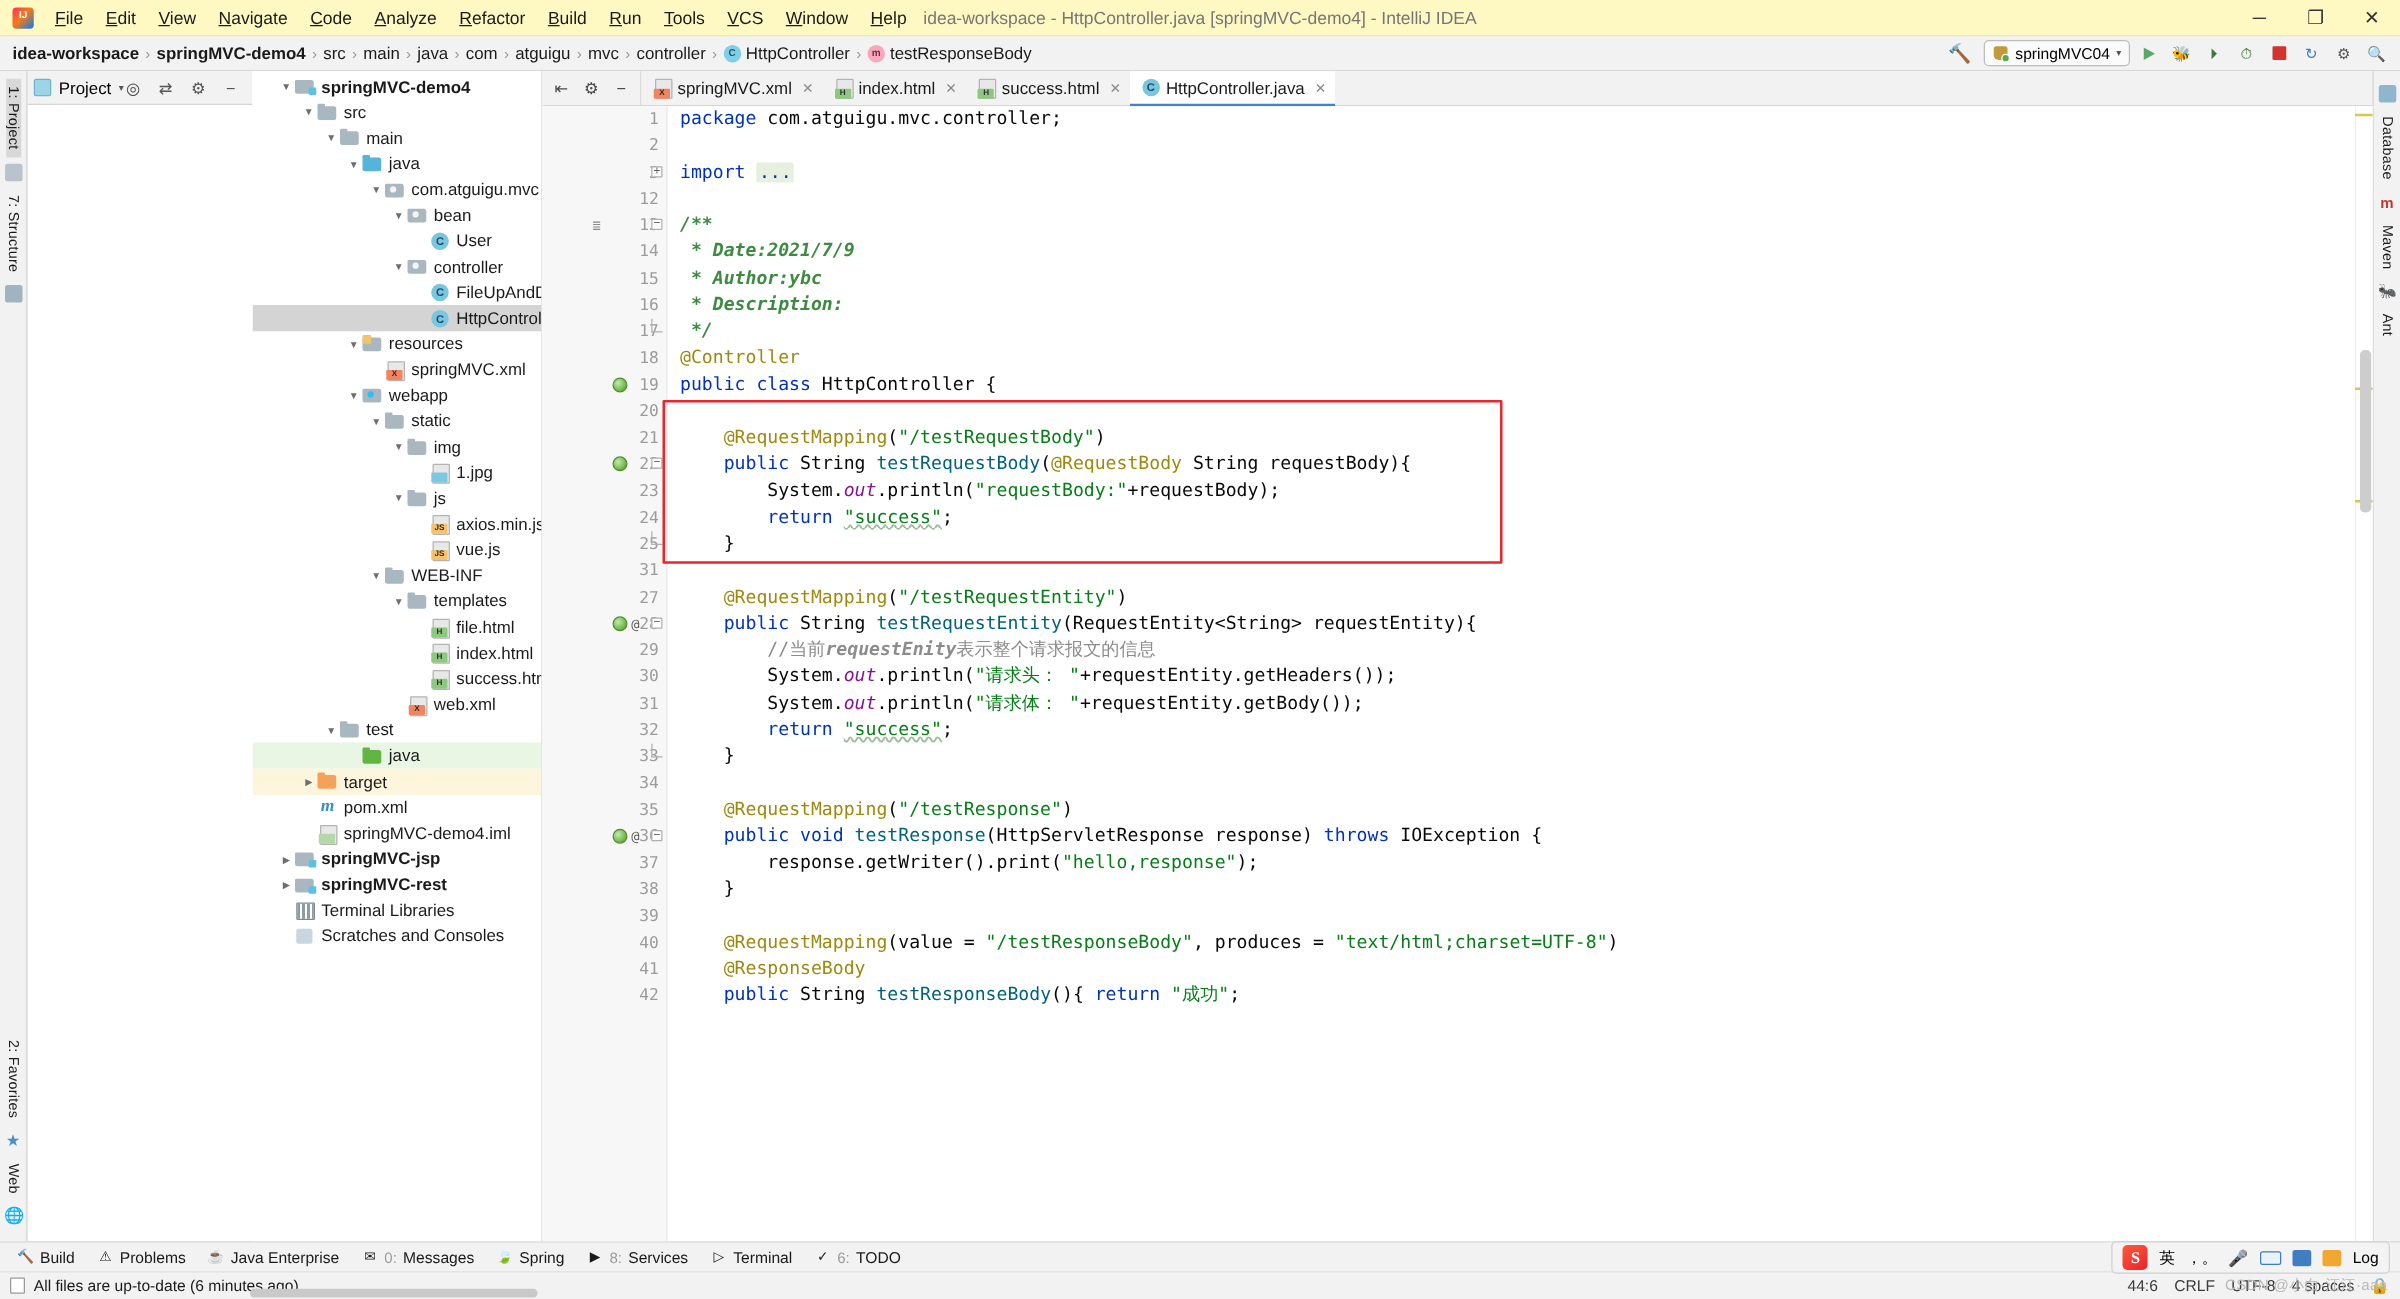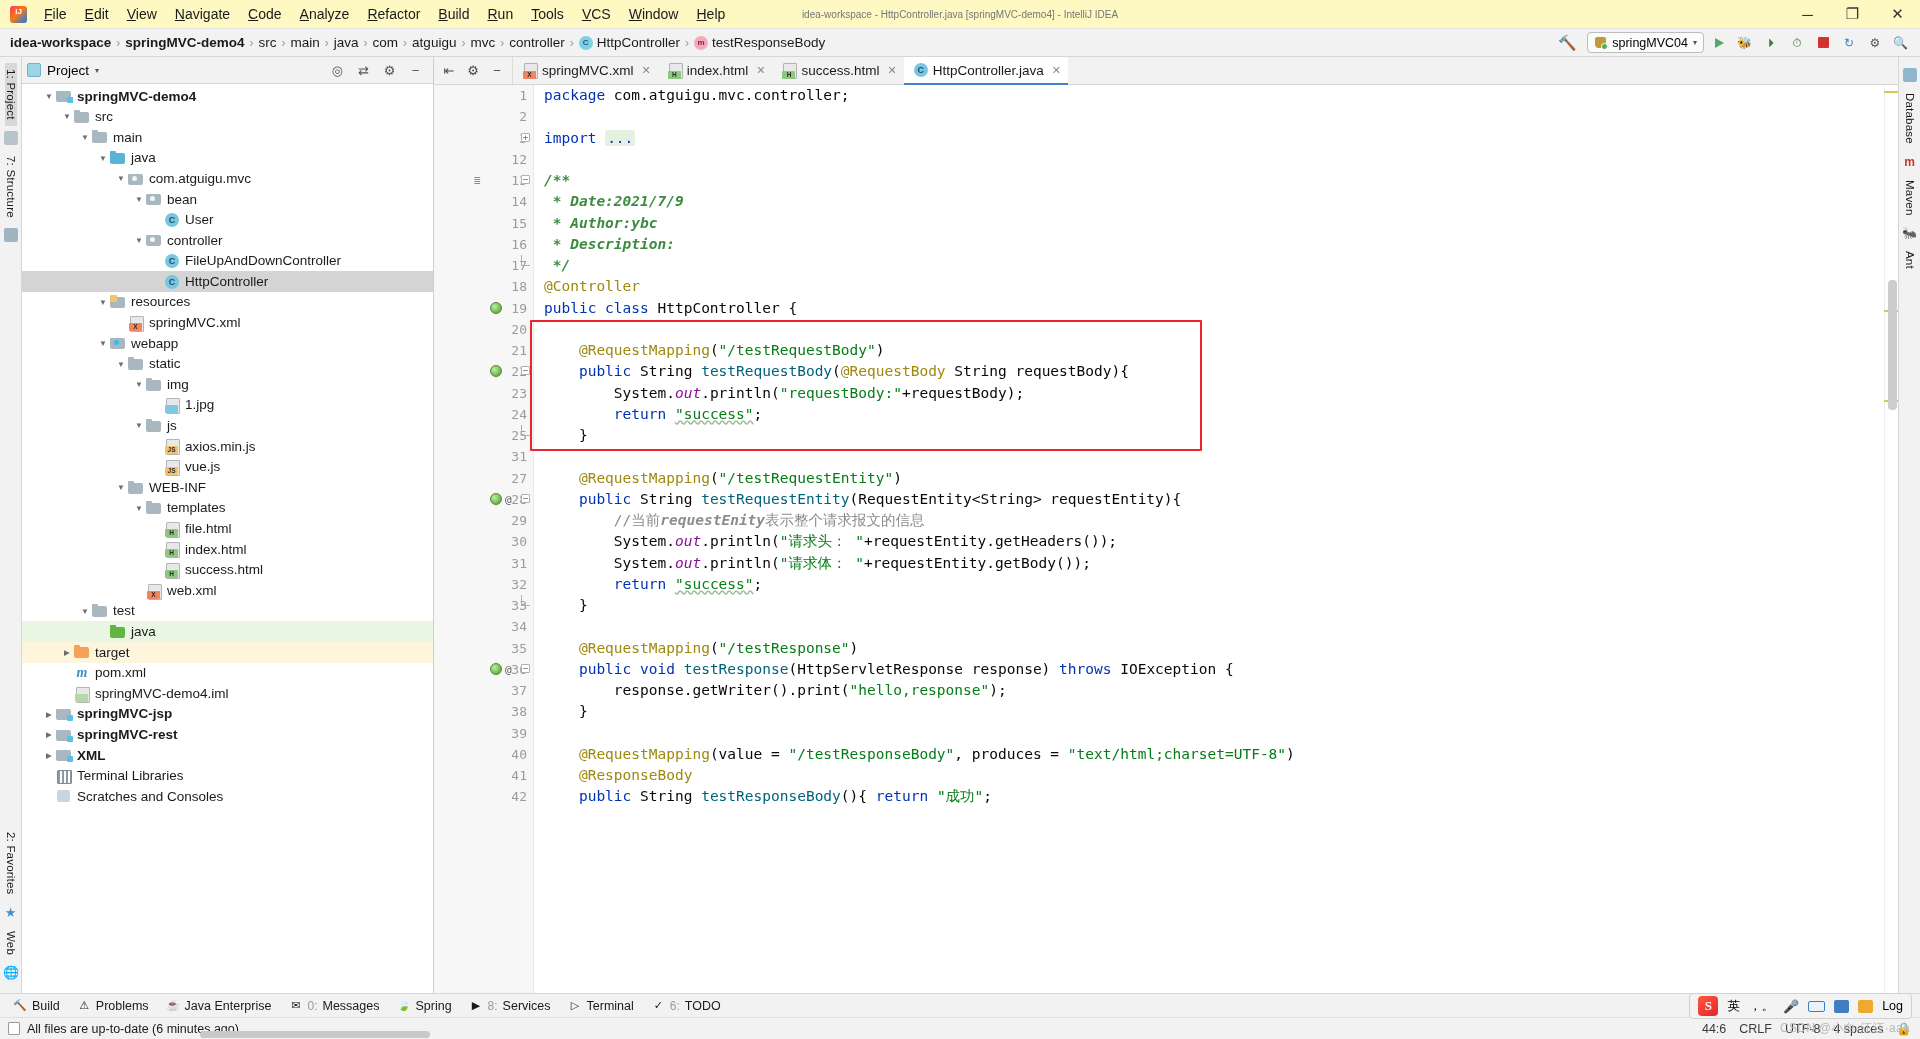--- a/index.html
+++ b/index.html
@@ -28,21 +28,21 @@
     content: "IJ"; position: absolute; left: 0; right: 0; top: 1px;
     font-size: 8px; font-weight: bold; color: #fff; text-align: center;
     font-family: "Liberation Sans", sans-serif;
   }
   .menu-item {
     padding: 3px 9px; font-size: 14px; color: #1a1a1a; cursor: default; white-space: nowrap;
   }
   .menu-item u { text-decoration: underline; }
   .win-title {
     position: absolute; left: 0; right: 0; text-align: center;
-    font-size: 10px; color: #767676; pointer-events: none;
+    font-size: 14px; color: #767676; pointer-events: none;
   }
   .win-btns { margin-left: auto; display: flex; align-items: center; z-index: 2; }
   .win-btn {
     width: 45px; height: 29px; display: flex; align-items: center; justify-content: center;
     font-size: 15px; color: #333; cursor: default;
   }
 
   
   .navbar {
     height: 28px; display: flex; align-items: center; flex: 0 0 28px;
@@ -97,21 +97,21 @@
   .rail-txt {
     writing-mode: vertical-rl; font-size: 11.5px; color: #1a1a1a;
     padding: 6px 0; letter-spacing: 0.2px; white-space: nowrap;
   }
   .rail-txt.active { background: #d8d8d8; }
   .rail-icon-sm { width: 14px; height: 14px; margin: 5px 0; }
   .rail-bottom { margin-top: auto; display: flex; flex-direction: column; align-items: center; padding-bottom: 8px; }
 
   
   .project-panel {
-    width: 412px; flex: 0 0 412px; display: flex; flex-direction: column;
+    width: 412px; flex: 0 0 412px; display: flex; flex-direction: row;
     background: #fff; border-right: 1px solid #cfcfcf; min-height: 0;
   }
   .pp-header {
     height: 27px; flex: 0 0 27px; display: flex; align-items: center;
     background: #f2f2f2; border-bottom: 1px solid #d6d6d6; padding: 0 5px;
   }
   .pp-title { display: flex; align-items: center; gap: 6px; font-size: 13.5px; }
   .pp-sq { width: 14px; height: 14px; background: #9ed4e8; border: 1px solid #6fb3cc; border-radius: 2px; }
   .pp-header-right { margin-left: auto; display: flex; align-items: center; gap: 11px; padding-right: 5px; color: #555; }
   .hi { width: 15px; height: 15px; display: flex; align-items: center; justify-content: center; font-size: 13px; }
@@ -623,25 +623,20 @@
             <span class="tw right"></span>
             <span class="ticon f-mod"></span>
             <span class="tlabel bold">springMVC-jsp</span>
           </div>
           <div class="trow" style="padding-left: 20px;">
             <span class="tw right"></span>
             <span class="ticon f-mod"></span>
             <span class="tlabel bold">springMVC-rest</span>
           </div>
           <div class="trow" style="padding-left: 20px;">
-            <span class="tw right"></span>
-            <span class="ticon f-mod"></span>
-            <span class="tlabel bold">XML</span>
-          </div>
-          <div class="trow" style="padding-left: 20px;">
             <span class="tw"></span>
             <span class="ticon i-lib"></span>
             <span class="tlabel">Terminal Libraries</span>
           </div>
           <div class="trow" style="padding-left: 20px;">
             <span class="tw"></span>
             <span class="ticon i-scratch"></span>
             <span class="tlabel">Scratches and Consoles</span>
           </div>
         </div>

